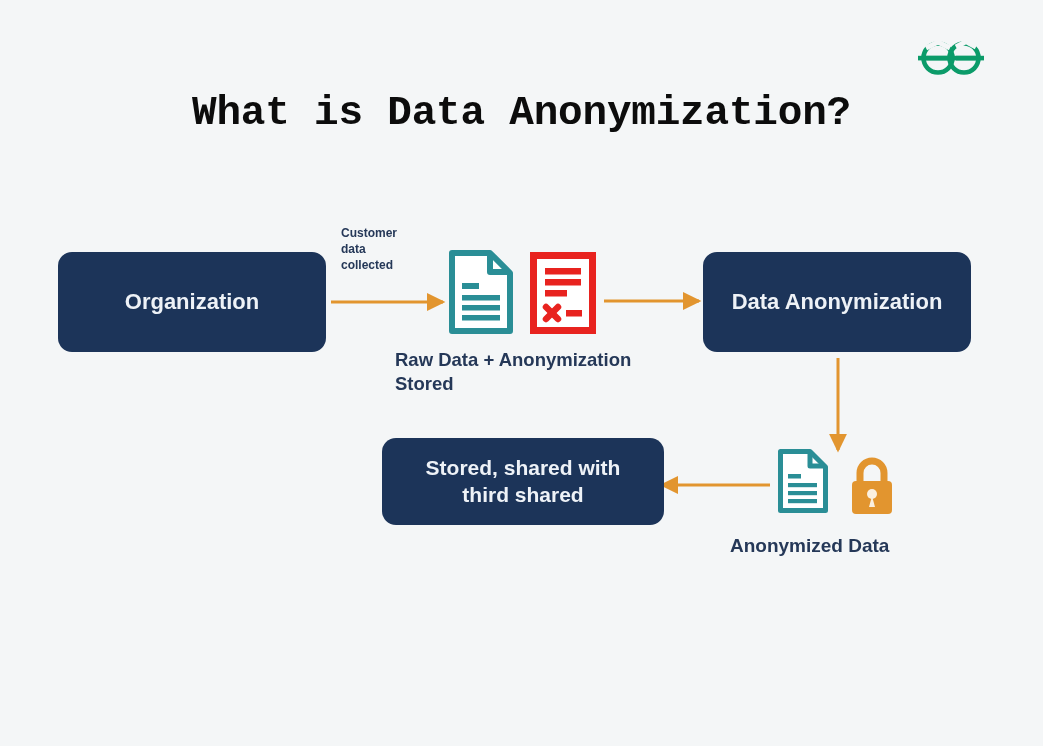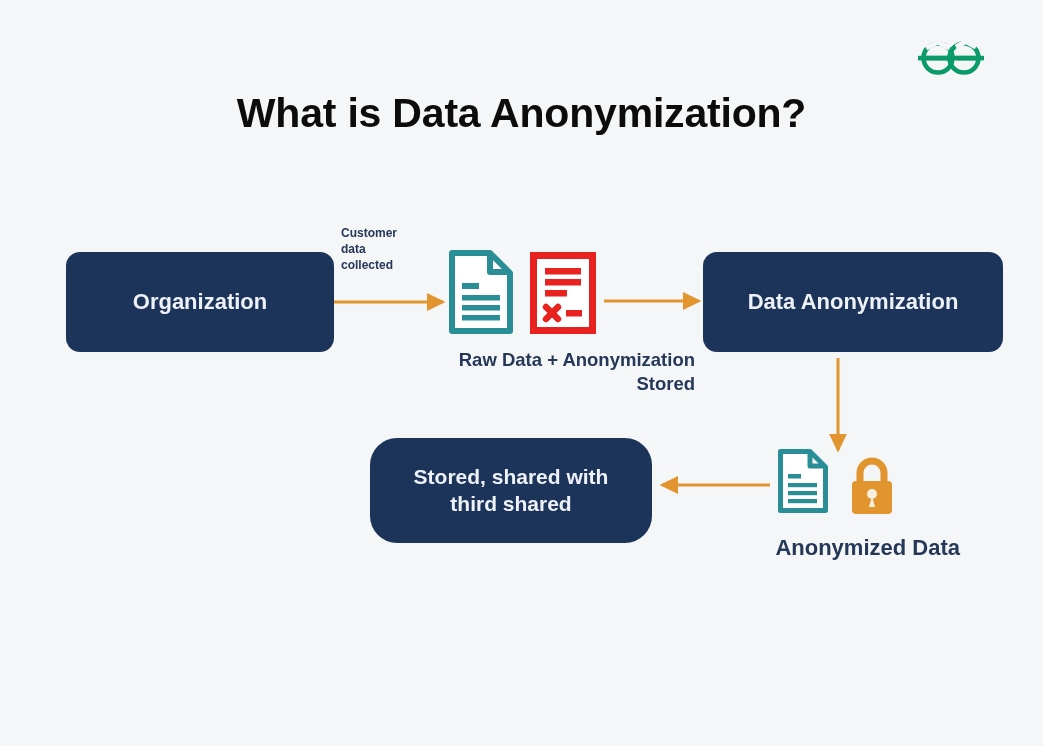--- a/index.html
+++ b/index.html
@@ -33,21 +33,21 @@
   .page-title {
     position: absolute;
     left: 0;
     top: 90px;
     width: 1043px;
     text-align: center;
     font-size: 41px;
     font-weight: bold;
     color: #0c0c0c;
     letter-spacing: -0.2px;
-    font-family: Liberation Sans, sans-serif;
+    font-family: Liberation Mono, monospace;
   }
 
   
   .node-box {
     position: absolute;
     background: #1c3459;
     border-radius: 14px;
     color: #eef2f7;
     display: flex;
     align-items: center;
@@ -57,65 +57,63 @@
     line-height: 1.28;
     box-sizing: border-box;
     padding: 6px 14px;
   }
   #box-organization {
     left: 58px;
     top: 252px;
     width: 268px;
     height: 100px;
     font-size: 22px;
-    margin-left: 8px;
   }
   #box-anonymization {
     left: 703px;
     top: 252px;
-    width: 300px;
+    width: 268px;
     height: 100px;
     font-size: 22px;
   }
   #box-stored {
-    left: 370px;
+    left: 382px;
     top: 438px;
     width: 282px;
-    height: 105px;
+    height: 87px;
     font-size: 21px;
-    border-radius: 27px;
   }
 
   
   .caption {
     position: absolute;
     color: #253858;
     font-weight: bold;
-    text-align: right;
+    text-align: left;
     line-height: 1.3;
   }
   #caption-customer {
     left: 341px;
     top: 226px;
     width: 120px;
     text-align: left;
     font-size: 12px;
     line-height: 1.33;
   }
   #caption-rawdata {
     left: 395px;
     top: 348px;
     width: 300px;
     font-size: 18.5px;
   }
   #caption-anondata {
     left: 730px;
     top: 534px;
     width: 230px;
-    font-size: 22px;
+    font-size: 19px;
   }
 
   
   .arrow {
     position: absolute;
   }
 
   
   .icon-wrap {
     position: absolute;

